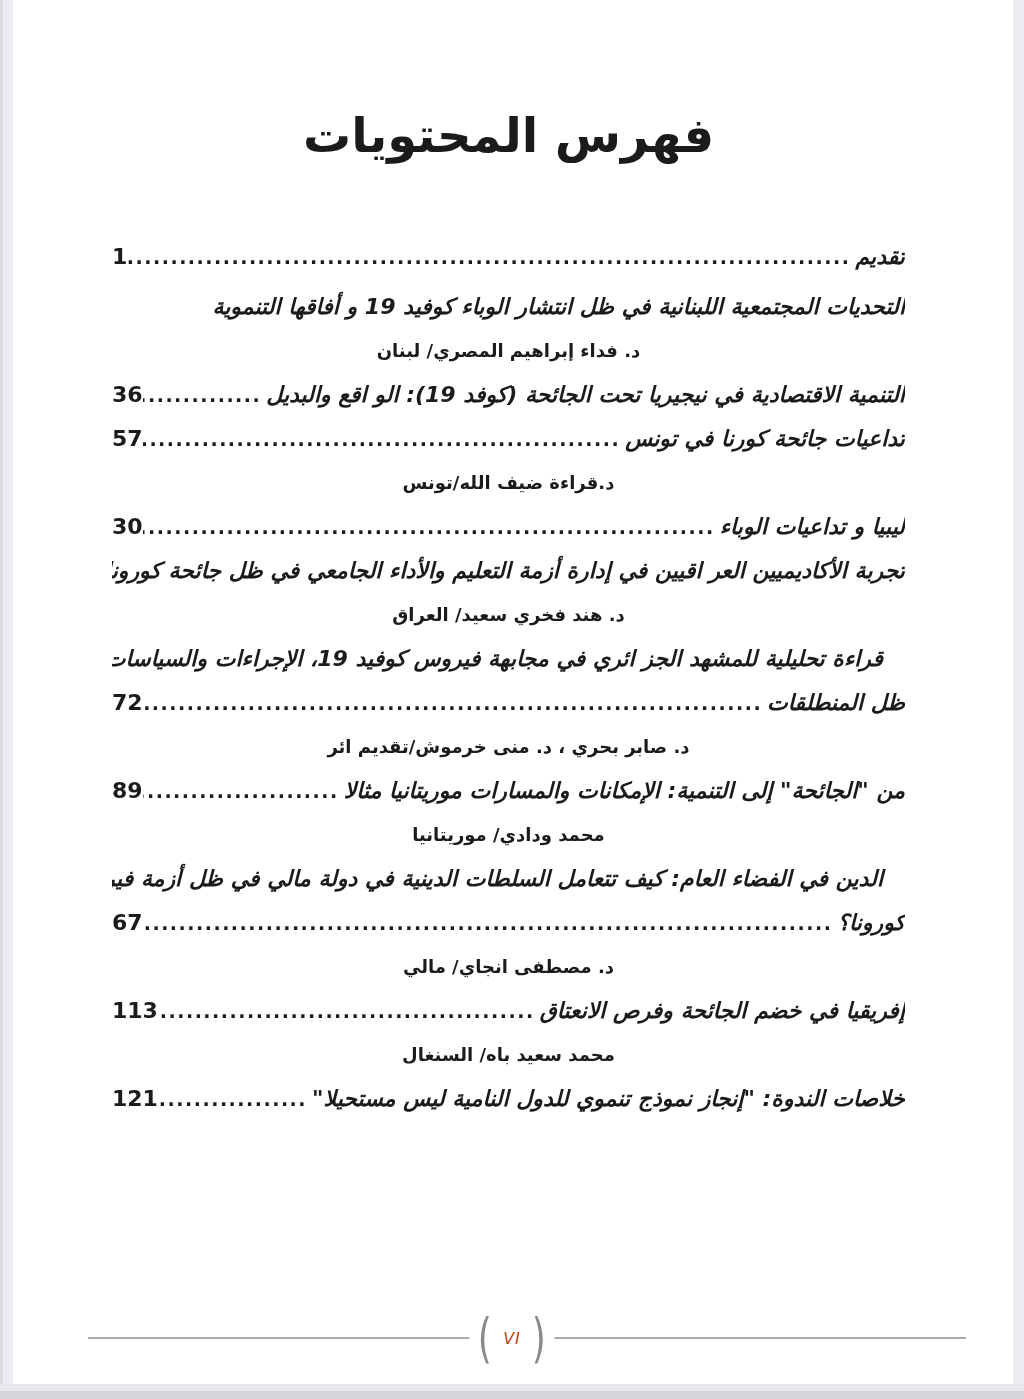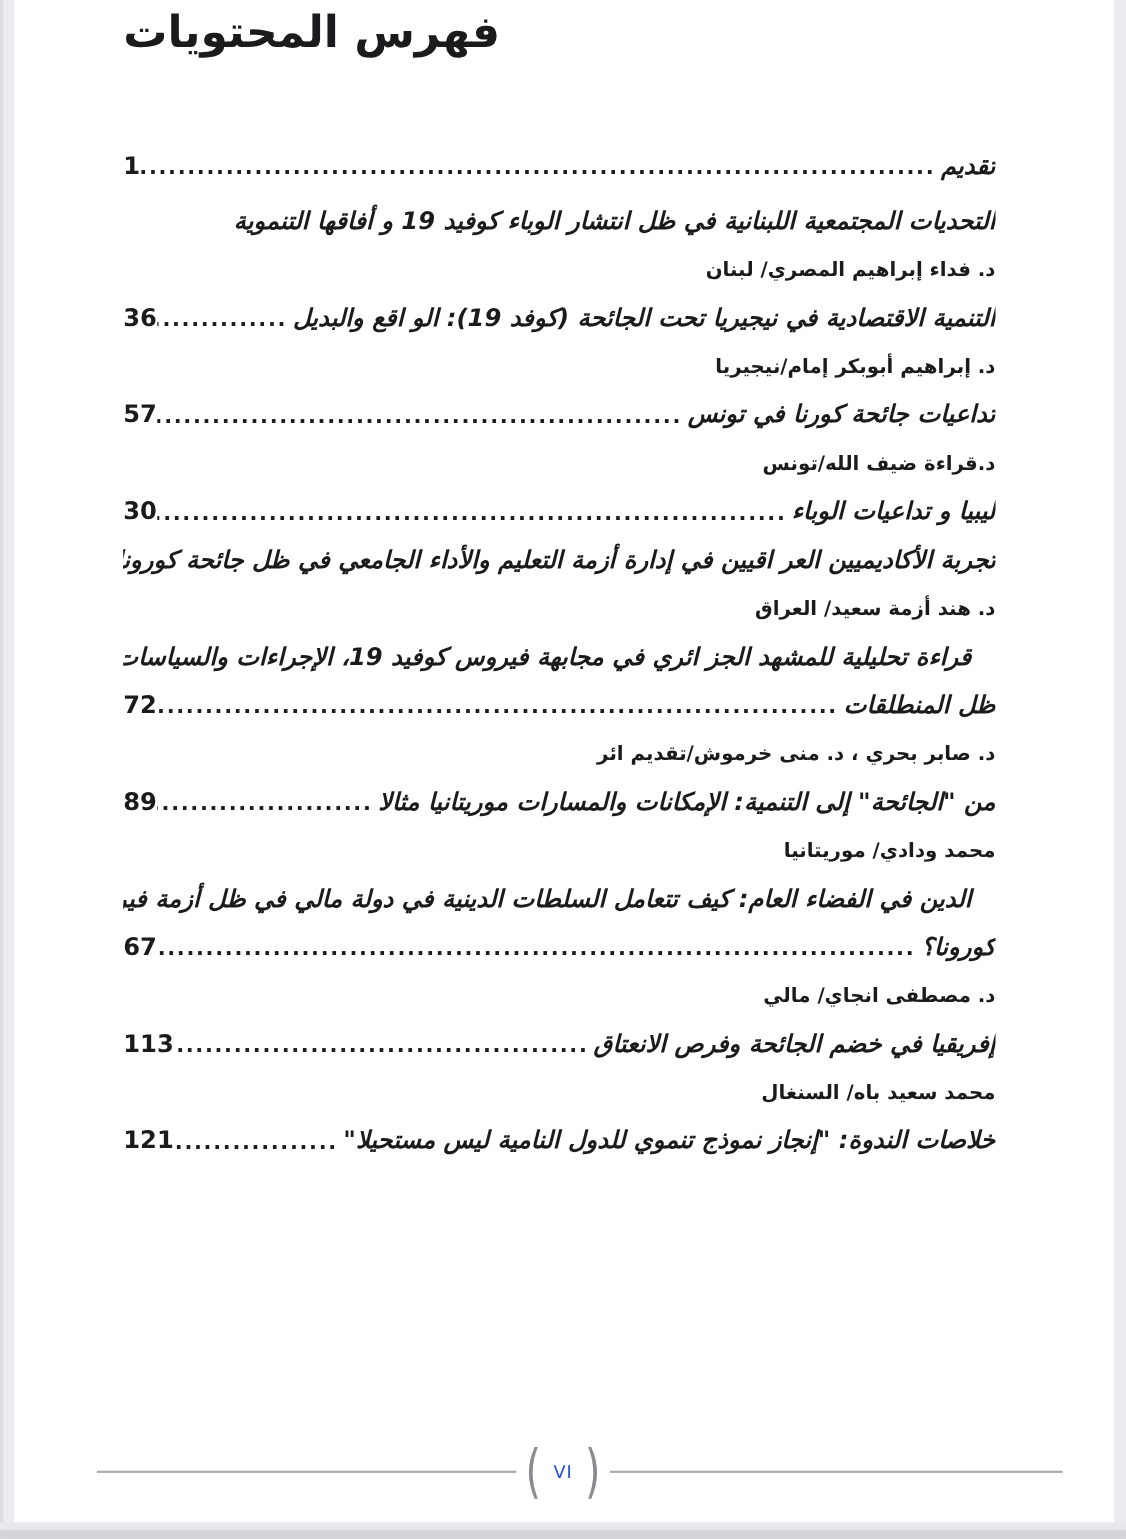--- a/index.html
+++ b/index.html
@@ -18,23 +18,24 @@
   .edge-right { right: 0; top: 0; width: 11px; height: 100%; background: #ecebf1; }
   .edge-bottom-light { left: 0; bottom: 8px; width: 100%; height: 7px; background: #e7e7ed; }
   .edge-bottom-dark  { left: 0; bottom: 0; width: 100%; height: 8px; background: #d4d4db; }
 
   .content {
     position: absolute;
     left: 112px; top: 0;
     width: 793px;
   }
   .doc-title {
+    margin-top: 105px;
     height: 60px; line-height: 60px;
-    text-align: left;
-    font-size: 40px;
+    text-align: center;
+    font-size: 48px;
     font-weight: bold;
   }
   #toc { margin-top: 70px; }
 
   .row {
     height: 44px;
     display: flex;
     align-items: baseline;
     overflow: hidden;
   }
@@ -71,21 +72,21 @@
     font-weight: bold;
     line-height: 44px;
     direction: ltr;
   }
 
   .author-row { text-align: left; }
   .author {
     width: 100%;
     font-size: 18px;
     font-weight: bold;
-    text-align: right;
+    text-align: center;
     line-height: 44px;
     white-space: nowrap;
   }
 
   
   .footer { position: absolute; left: 0; top: 0; width: 100%; direction: ltr; }
   .footer-rule {
     position: absolute;
     left: 88px; top: 1337px;
     width: 878px; height: 2px;
@@ -104,22 +105,23 @@
   }
   .bracket {
     font-size: 48px;
     line-height: 1;
     color: #8a8a90;
     transform: scale(0.75, 1.1);
     font-weight: normal;
   }
   .footer-page {
     font-size: 16px;
-    color: #1d4ed8;
+    color: #c2410c;
     letter-spacing: 1px;
+    font-style: italic;
   }
 </style>
 </head>
 <body>
 
 <div class="edge edge-left"></div>
 <div class="edge edge-right"></div>
 <div class="edge edge-bottom-light"></div>
 <div class="edge edge-bottom-dark"></div>
 
@@ -140,23 +142,20 @@
         <div class="row author-row">
           <span class="author">د. فداء إبراهيم المصري/ لبنان</span>
         </div>
       </div>
       <div class="entry">
         <div class="row line-row">
           <span class="entry-text">التنمية الاقتصادية في نيجيريا تحت الجائحة (كوفد 19): الو اقع والبديل</span>
           <span class="leader"></span>
           <span class="page-num">36</span>
         </div>
-        <div class="row author-row">
-          <span class="author">د. إبراهيم أبوبكر إمام/نيجيريا</span>
-        </div>
       </div>
       <div class="entry">
         <div class="row line-row">
           <span class="entry-text">تداعيات جائحة كورنا في تونس</span>
           <span class="leader"></span>
           <span class="page-num">57</span>
         </div>
         <div class="row author-row">
           <span class="author">د.قراءة ضيف الله/تونس</span>
         </div>
@@ -167,21 +166,21 @@
           <span class="leader"></span>
           <span class="page-num">30</span>
         </div>
       </div>
       <div class="entry">
         <div class="row line-row">
           <span class="entry-text">تجربة الأكاديميين العر اقيين في إدارة أزمة التعليم والأداء الجامعي في ظل جائحة كورونا</span>
           <span class="leader no-dots"></span>
         </div>
         <div class="row author-row">
-          <span class="author">د. هند أزمة سعيد/ العراق</span>
+          <span class="author">د. هند فخري سعيد/ العراق</span>
         </div>
       </div>
       <div class="entry">
         <div class="row line-row">
           <span class="entry-text indent">قراءة تحليلية للمشهد الجز ائري في مجابهة فيروس كوفيد 19، الإجراءات والسياسات في</span>
         </div>
         <div class="row line-row">
           <span class="entry-text">ظل المنطلقات</span>
           <span class="leader"></span>
           <span class="page-num">72</span>

